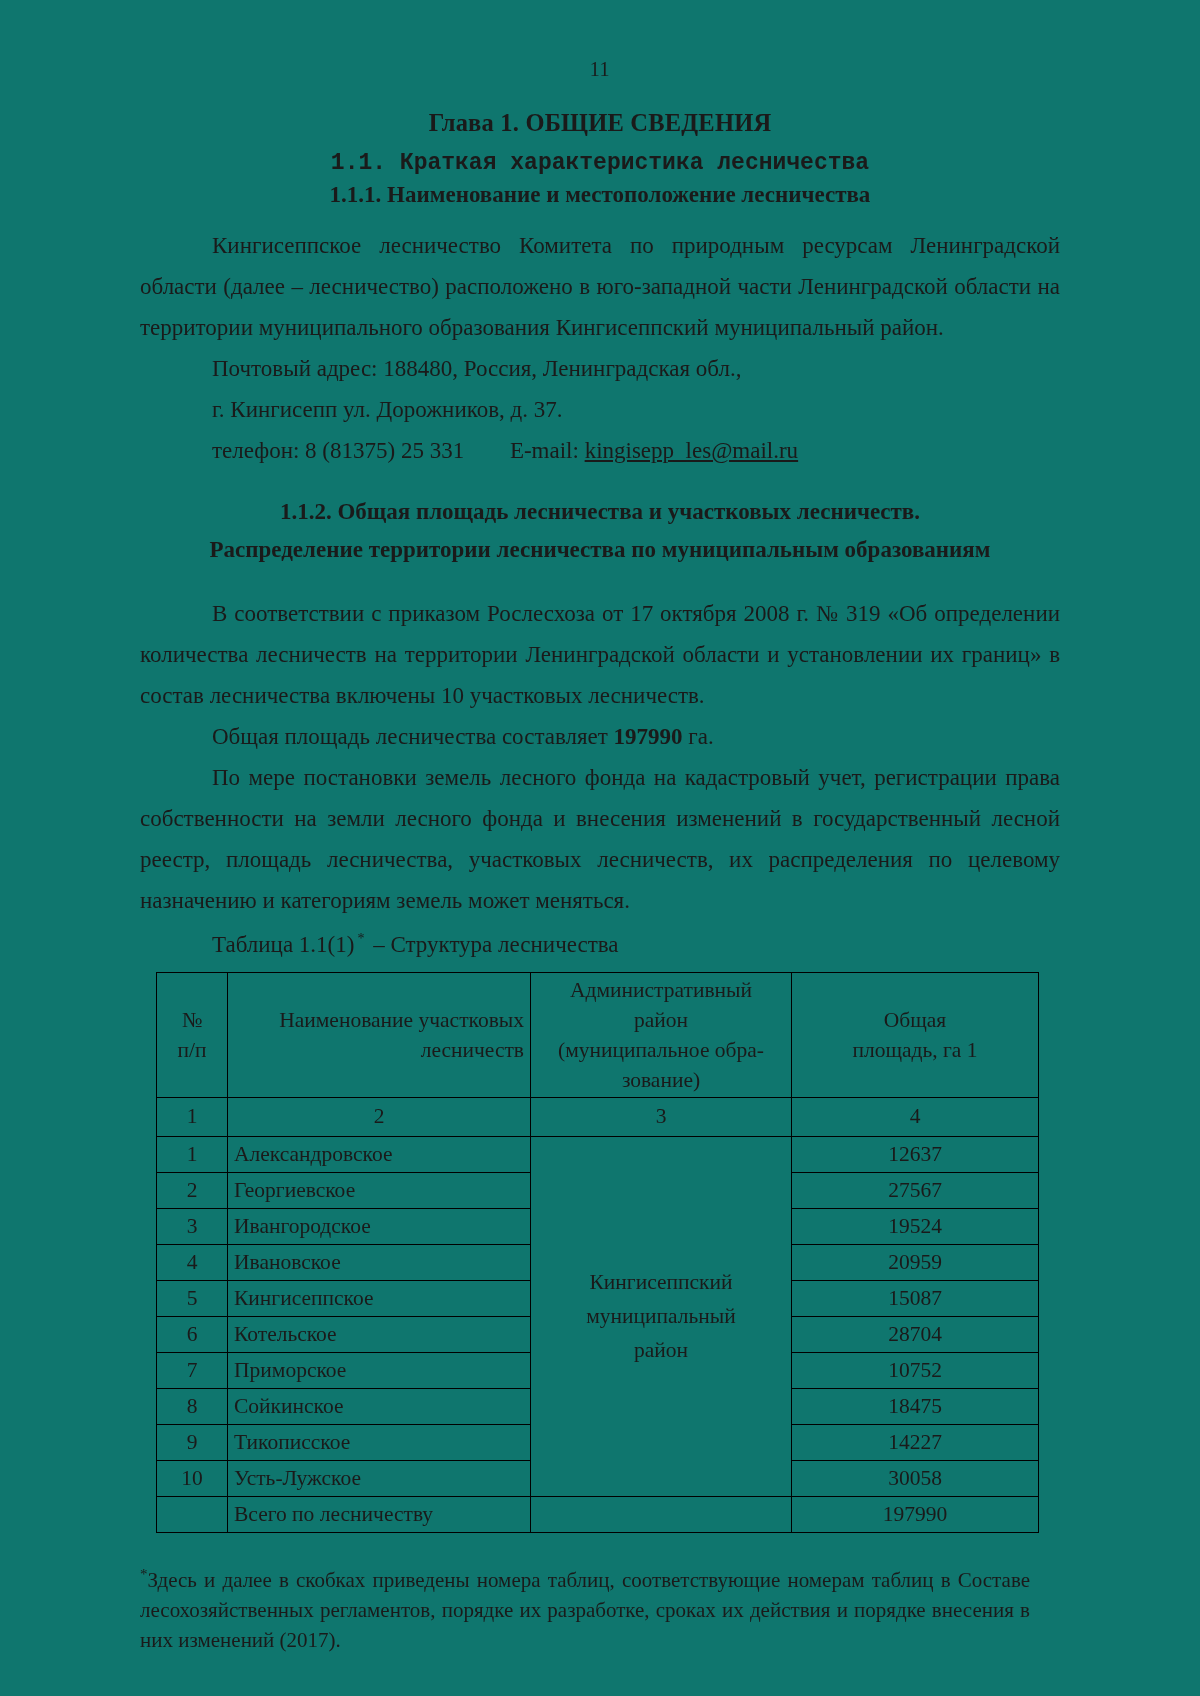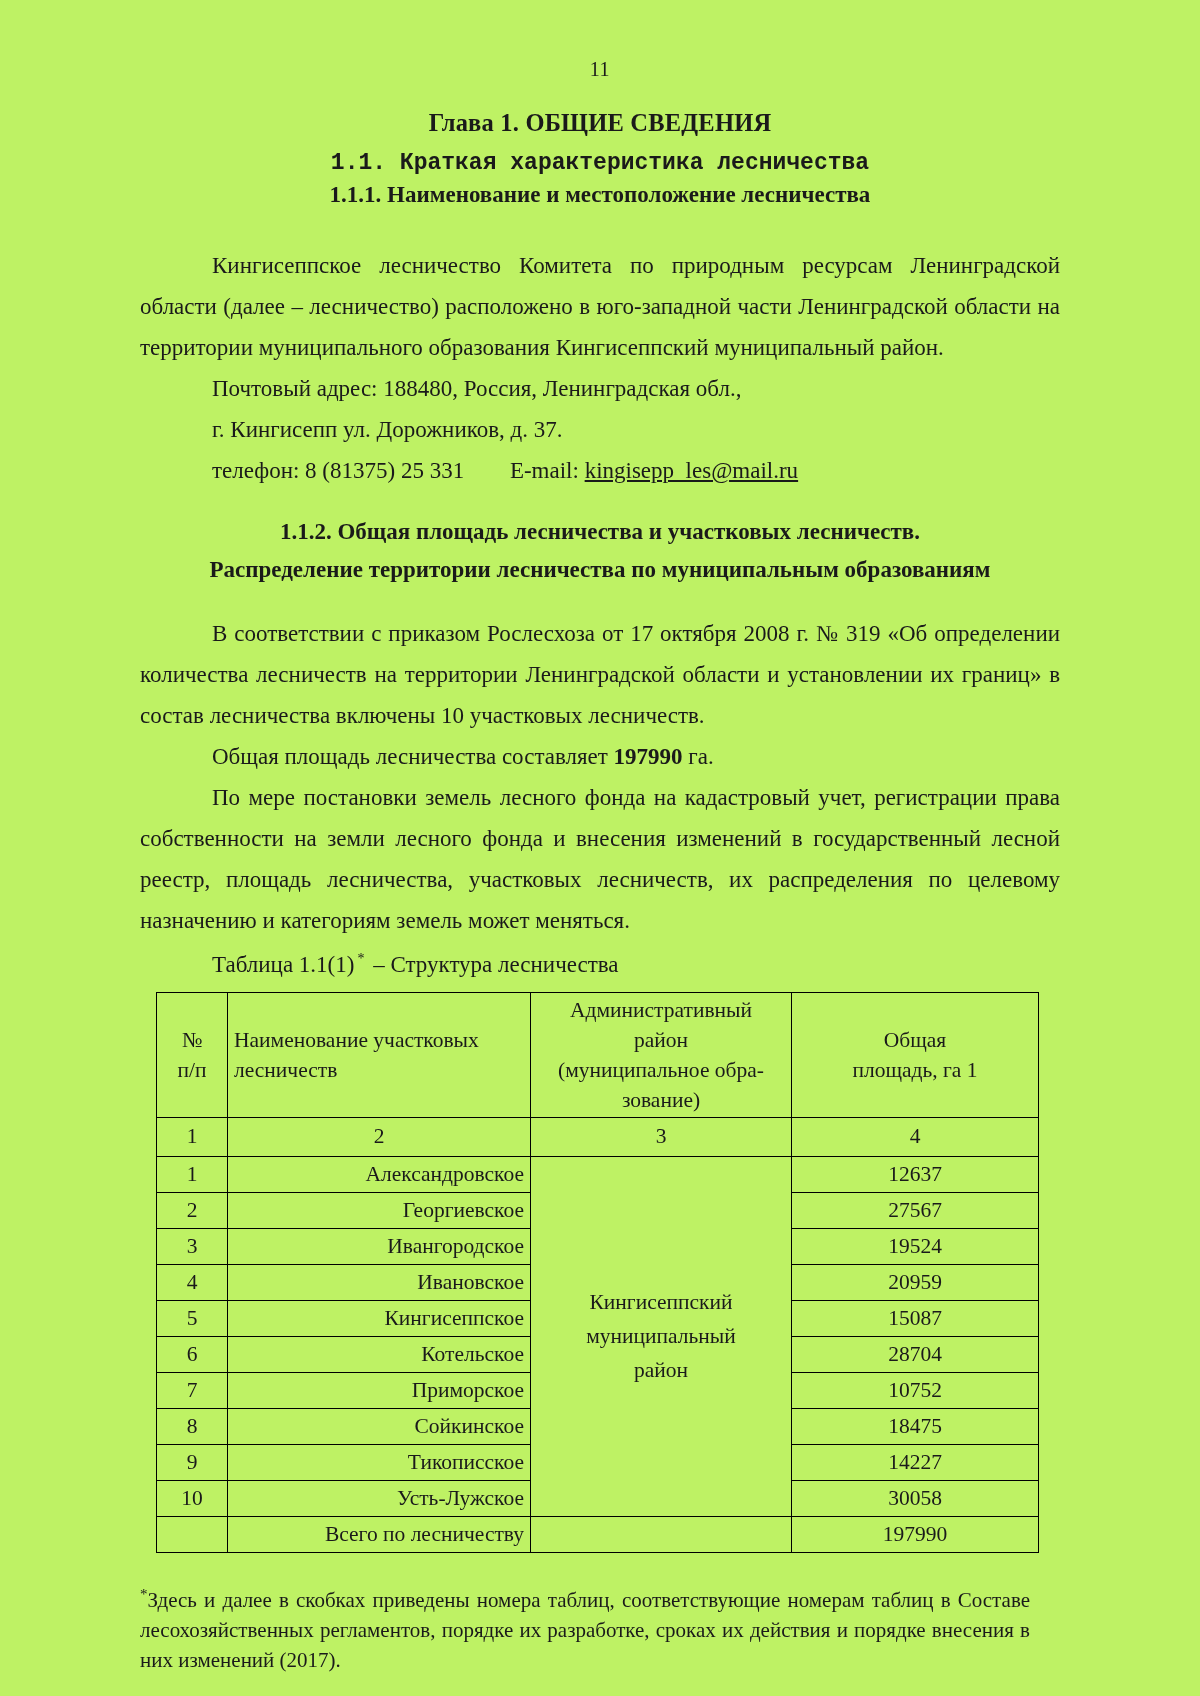--- a/index.html
+++ b/index.html
@@ -15,21 +15,21 @@
     color: #1a1a1a;
     position: relative;
     overflow: hidden;
   }
   .page {
     width: 1200px;
     height: 1696px;
     box-sizing: border-box;
     padding: 0;
     position: relative;
-    background: #bef264;
+    background: #0f766e;
   }
   .content {
     position: absolute;
     left: 140px;
     top: 0;
     width: 920px;
   }
 
   
   .page-number {
@@ -64,21 +64,21 @@
   
   p.body {
     font-size: 23px;
     line-height: 41px;
     margin: 0;
     text-align: justify;
     text-justify: inter-word;
     text-indent: 72px;
   }
   p.body.first {
-    margin-top: 37px;
+    margin-top: 17px;
   }
   p.line {
     font-size: 23px;
     line-height: 41px;
     margin: 0;
     text-align: left;
     text-indent: 72px;
   }
   .spacer-md { height: 30px; }
 
@@ -116,21 +116,21 @@
     margin-top: 10px;
     table-layout: fixed;
   }
   table.struct td {
     border: 1.6px solid #000;
     font-size: 21.5px;
     padding: 2px 6px;
     vertical-align: middle;
   }
   td.c-num   { width: 58px;  text-align: center; }
-  td.c-name  { width: 290px; text-align: right; padding-left: 12px; }
+  td.c-name  { width: 290px; text-align: left; padding-left: 12px; }
   td.c-reg   { width: 248px; text-align: center; }
   td.c-area  { width: 234px; text-align: center; }
 
   td.head {
     text-align: center;
     vertical-align: top;
     padding-top: 8px;
     line-height: 30px;
   }
   td.head.mid { vertical-align: middle; margin-top: 44px; }
@@ -193,21 +193,21 @@
 
     <p class="table-caption"><span>Таблица 1.1(1)</span><span class="sup">*</span><span> – Структура лесничества</span></p>
 
     <table class="struct">
       <tbody>
         <tr>
           <td class="c-num head">
             <div>№</div>
             <div>п/п</div>
           </td>
-          <td class="c-name head" style="text-align:left;padding-left:6px">
+          <td class="c-name head" style="text-align:right;padding-left:6px">
             <div>Наименование участковых</div>
             <div>лесничеств</div>
           </td>
           <td class="c-reg head">
             <div>Административный</div>
             <div>район</div>
             <div>(муниципальное обра-</div>
             <div>зование)</div>
           </td>
           <td class="c-area head mid">

